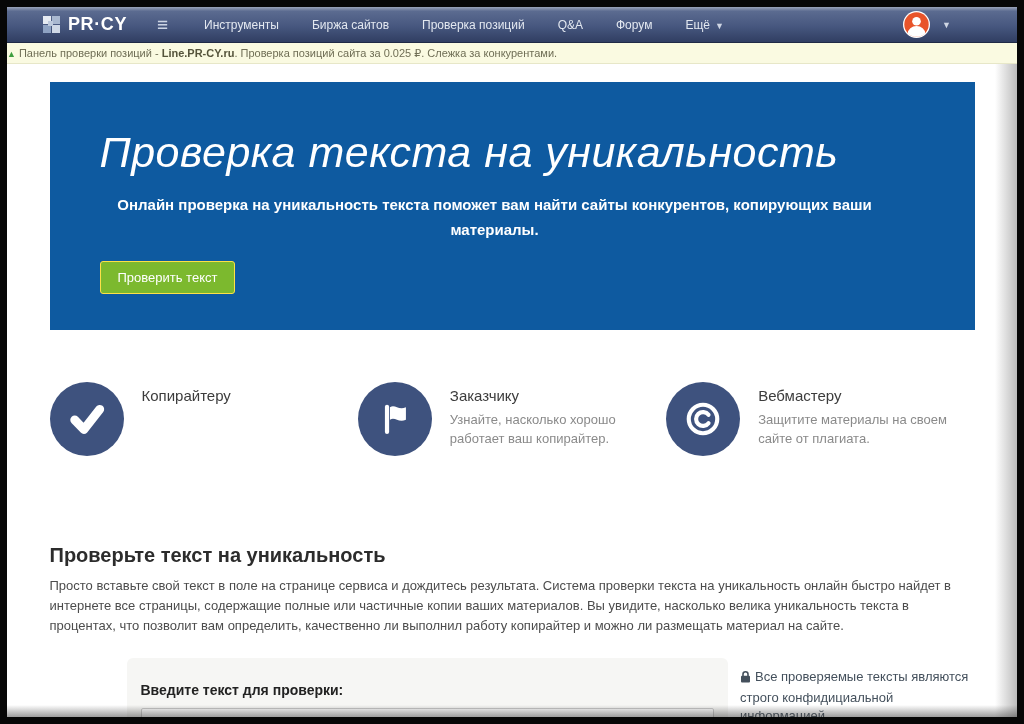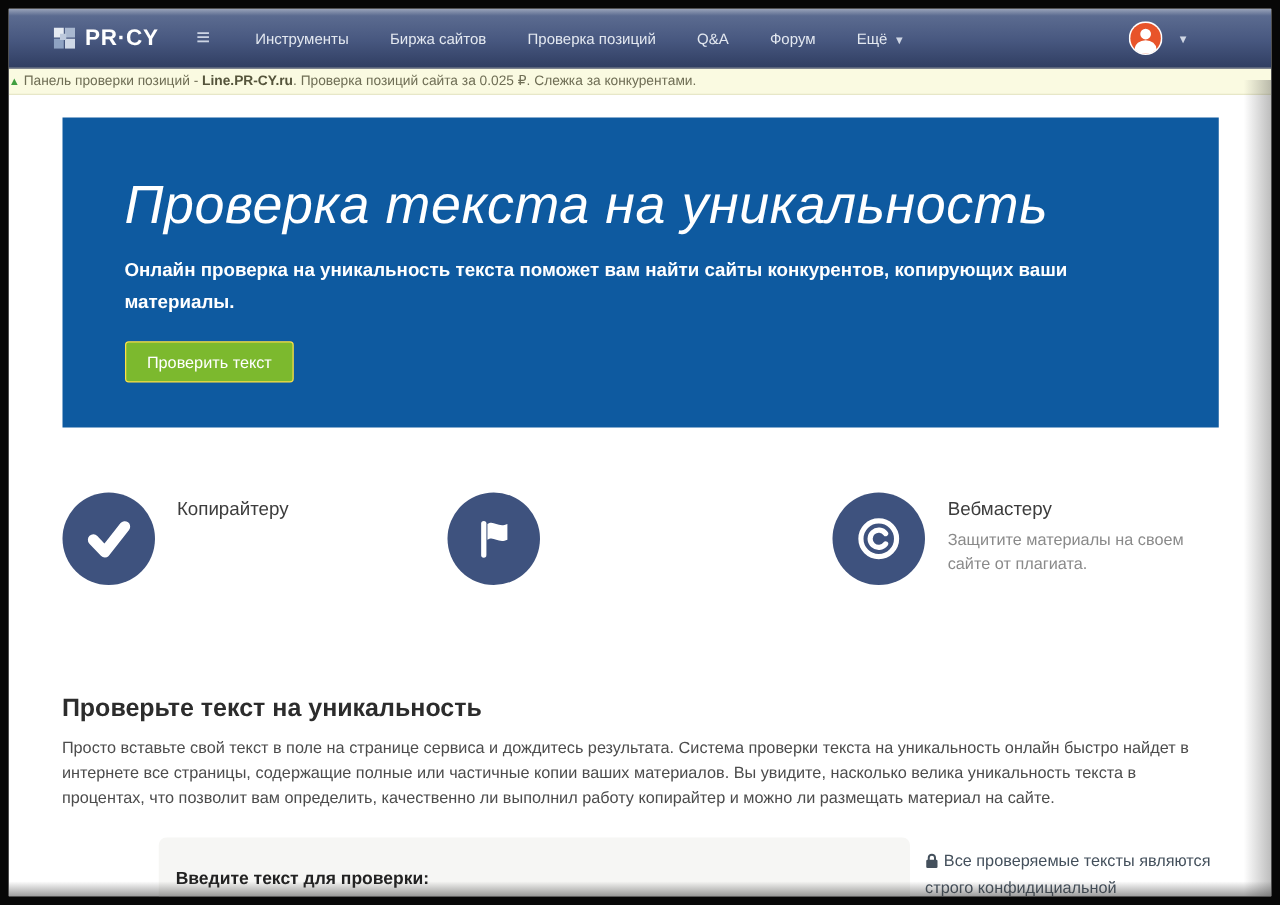--- a/index.html
+++ b/index.html
@@ -14,21 +14,21 @@
     width: 1024px; height: 724px;
     border: 7px solid #070707;
     background: #fff;
     overflow: hidden;
     box-shadow: inset 0 0 0 1px #1c1c1c;
   }
   .page { position: relative; width: 100%; height: 100%; background: #fff; overflow: hidden; }
 
   
   .nav {
-    height: 48px;
+    height: 36px;
     display: flex; align-items: center;
     padding: 0 14px 0 36px;
     background: linear-gradient(180deg, #9aa4ba 0%, #5b6b90 12%, #47577f 55%, #303e62 100%);
     border-bottom: 1px solid #1f2a46;
     color: #e3e8f0;
   }
   .logo { display: flex; align-items: center; cursor: pointer; }
   .logo-text { color: #fff; font-size: 18px; font-weight: bold; letter-spacing: .6px; margin-left: 8px; }
   .burger { margin-left: 30px; font-size: 19px; color: #ccd4e4; cursor: pointer; line-height: 1; }
   .menu { display: flex; align-items: flex-end; gap: 33px; margin-left: 36px; font-size: 12px; }
@@ -56,20 +56,21 @@
   .hero h1 {
     margin: 0; color: #fff;
     font-size: 43px; font-weight: 400; letter-spacing: .5px;
     white-space: nowrap;
     font-style: italic;
   }
   .hero .sub {
     margin: 16px 0 0; color: #fff;
     font-size: 15px; font-weight: 700; line-height: 1.65;
     max-width: 790px;
+    text-align: center;
   }
   .hero button {
     margin-top: 18px;
     background: #7cb92e; border: 1px solid #fde047; border-radius: 3px;
     color: #fff; font-size: 13px; font-family: inherit;
     padding: 8px 17px; cursor: pointer;
   }
 
   
   .features { width: 925px; margin: 52px auto 0; display: flex; }
@@ -179,20 +180,24 @@
           <div class="ftitle">Копирайтеру</div>
         </div>
       </div>
       <div class="feature">
         <div class="fcircle">
           <svg width="42" height="42" viewBox="0 0 50 50">
             <rect x="13" y="8" width="5" height="35" rx="2.5" fill="#fff"></rect>
             <path d="M19 11 C 25 7, 29 15, 38 11 L 38 26 C 29 30, 25 22, 19 26 Z" fill="#fff"></path>
           </svg>
         </div>
+        <div>
+          <div class="ftitle">Заказчику</div>
+          <div class="ftext">Узнайте, насколько хорошо работает ваш копирайтер.</div>
+        </div>
       </div>
       <div class="feature">
         <div class="fcircle">
           <svg width="46" height="46" viewBox="0 0 50 50">
             <circle cx="25" cy="25" r="15.5" stroke="#fff" stroke-width="4.5" fill="none"></circle>
             <path d="M31 20.5 a7.5 7.5 0 1 0 0 9" stroke="#fff" stroke-width="4.5" fill="none" stroke-linecap="round"></path>
           </svg>
         </div>
         <div>
           <div class="ftitle">Вебмастеру</div>

